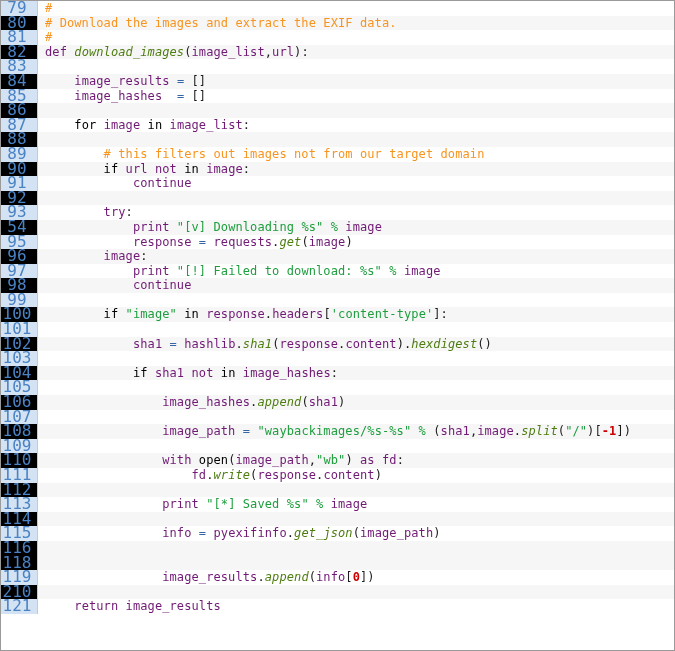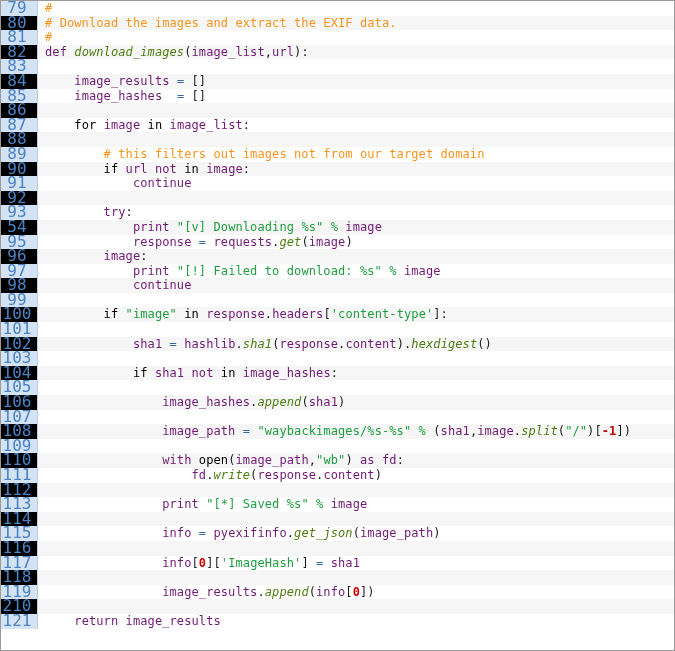--- a/index.html
+++ b/index.html
@@ -220,24 +220,20 @@
           <td class="code-cell">&nbsp;</td>
         </tr>
         <tr class="code-row odd">
           <td class="gutter-cell">115</td>
           <td class="code-cell"><span class="t-plain">                </span><span class="t-name">info</span><span class="t-plain"> </span><span class="t-op">=</span><span class="t-plain"> </span><span class="t-name">pyexifinfo</span><span class="t-punct">.</span><span class="t-func">get_json</span><span class="t-punct">(</span><span class="t-name">image_path</span><span class="t-punct">)</span></td>
         </tr>
         <tr class="code-row even">
           <td class="gutter-cell">116</td>
           <td class="code-cell">&nbsp;</td>
         </tr>
-        <tr class="code-row odd">
-          <td class="gutter-cell">117</td>
-          <td class="code-cell"><span class="t-plain">                </span><span class="t-name">info</span><span class="t-punct">[</span><span class="t-number">0</span><span class="t-punct">][</span><span class="t-string">'ImageHash'</span><span class="t-punct">]</span><span class="t-plain"> </span><span class="t-op">=</span><span class="t-plain"> </span><span class="t-name">sha1</span></td>
-        </tr>
         <tr class="code-row even">
           <td class="gutter-cell">118</td>
           <td class="code-cell">&nbsp;</td>
         </tr>
         <tr class="code-row odd">
           <td class="gutter-cell">119</td>
           <td class="code-cell"><span class="t-plain">                </span><span class="t-name">image_results</span><span class="t-punct">.</span><span class="t-func">append</span><span class="t-punct">(</span><span class="t-name">info</span><span class="t-punct">[</span><span class="t-number">0</span><span class="t-punct">])</span></td>
         </tr>
         <tr class="code-row even">
           <td class="gutter-cell">210</td>

